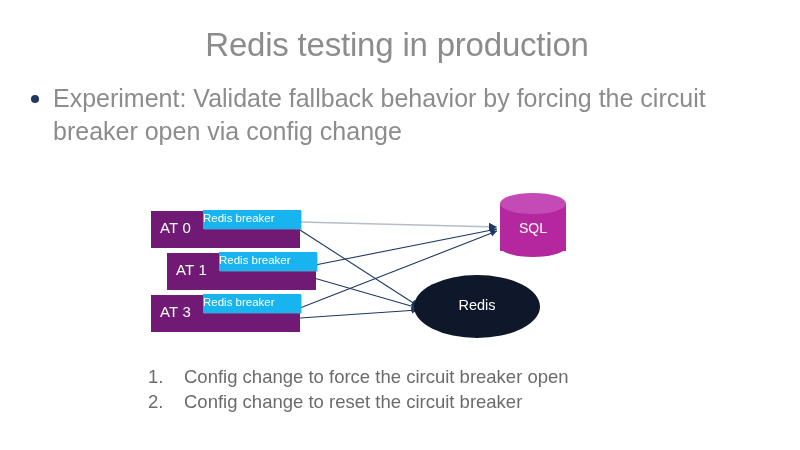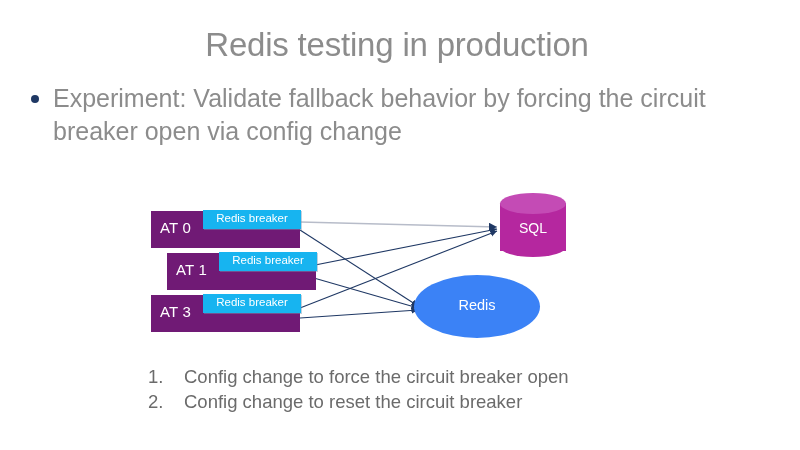--- a/index.html
+++ b/index.html
@@ -104,21 +104,21 @@
     width: 98px;
     height: 19px;
     background: #17b4f0;
     box-shadow: 1px 1px 0 rgba(120,150,180,0.45);
   }
   .breaker-label {
     position: absolute;
     left: 0;
     top: 2px;
     width: 98px;
-    text-align: center;
+    text-align: left;
     font-size: 11.5px;
     font-weight: 400;
     color: #ffffff;
   }
 
   #at-0 { left: 151px; top: 211px; }
   #at-1 { left: 135px; top: 253px; margin-left: 32px; }
   #at-2 { left: 151px; top: 295px; }
 
   
@@ -166,21 +166,21 @@
     z-index: 2;
   }
 
   
   #redis-node {
     position: absolute;
     left: 414px;
     top: 275px;
     width: 126px;
     height: 63px;
-    background: #3b82f6;
+    background: #0f172a;
     border-radius: 50%;
   }
   #redis-label {
     position: absolute;
     left: 0;
     top: 22px;
     width: 126px;
     text-align: center;
     font-size: 14.5px;
     color: #ffffff;

